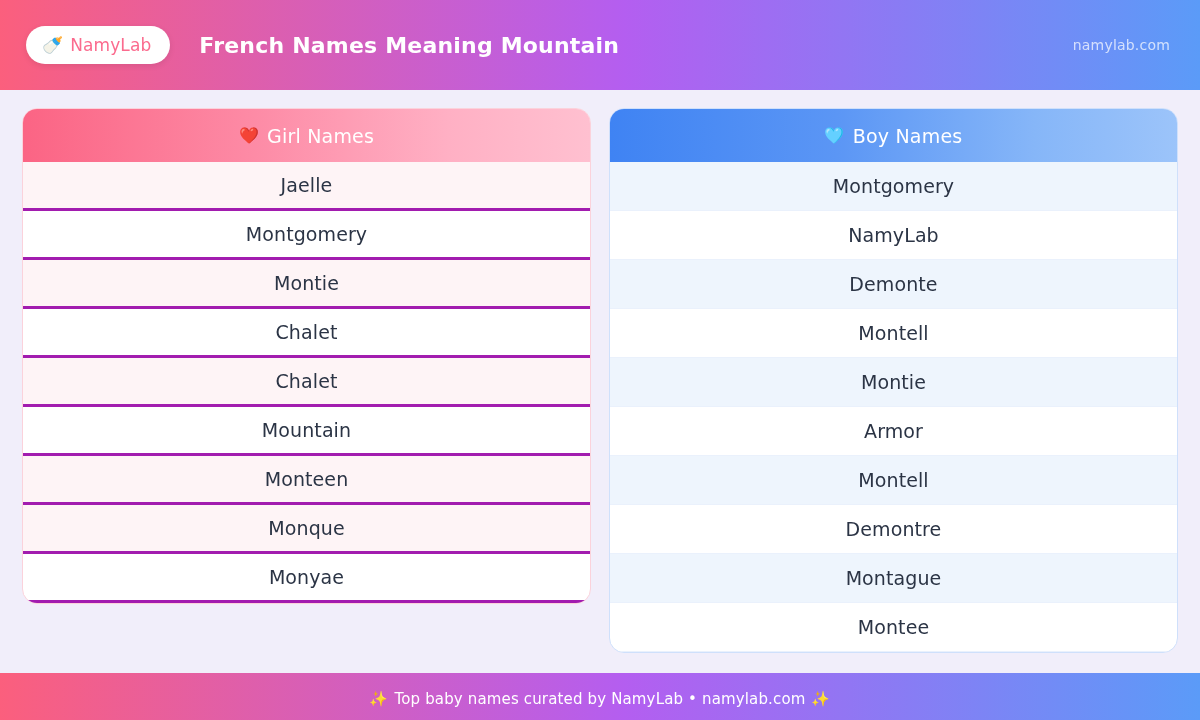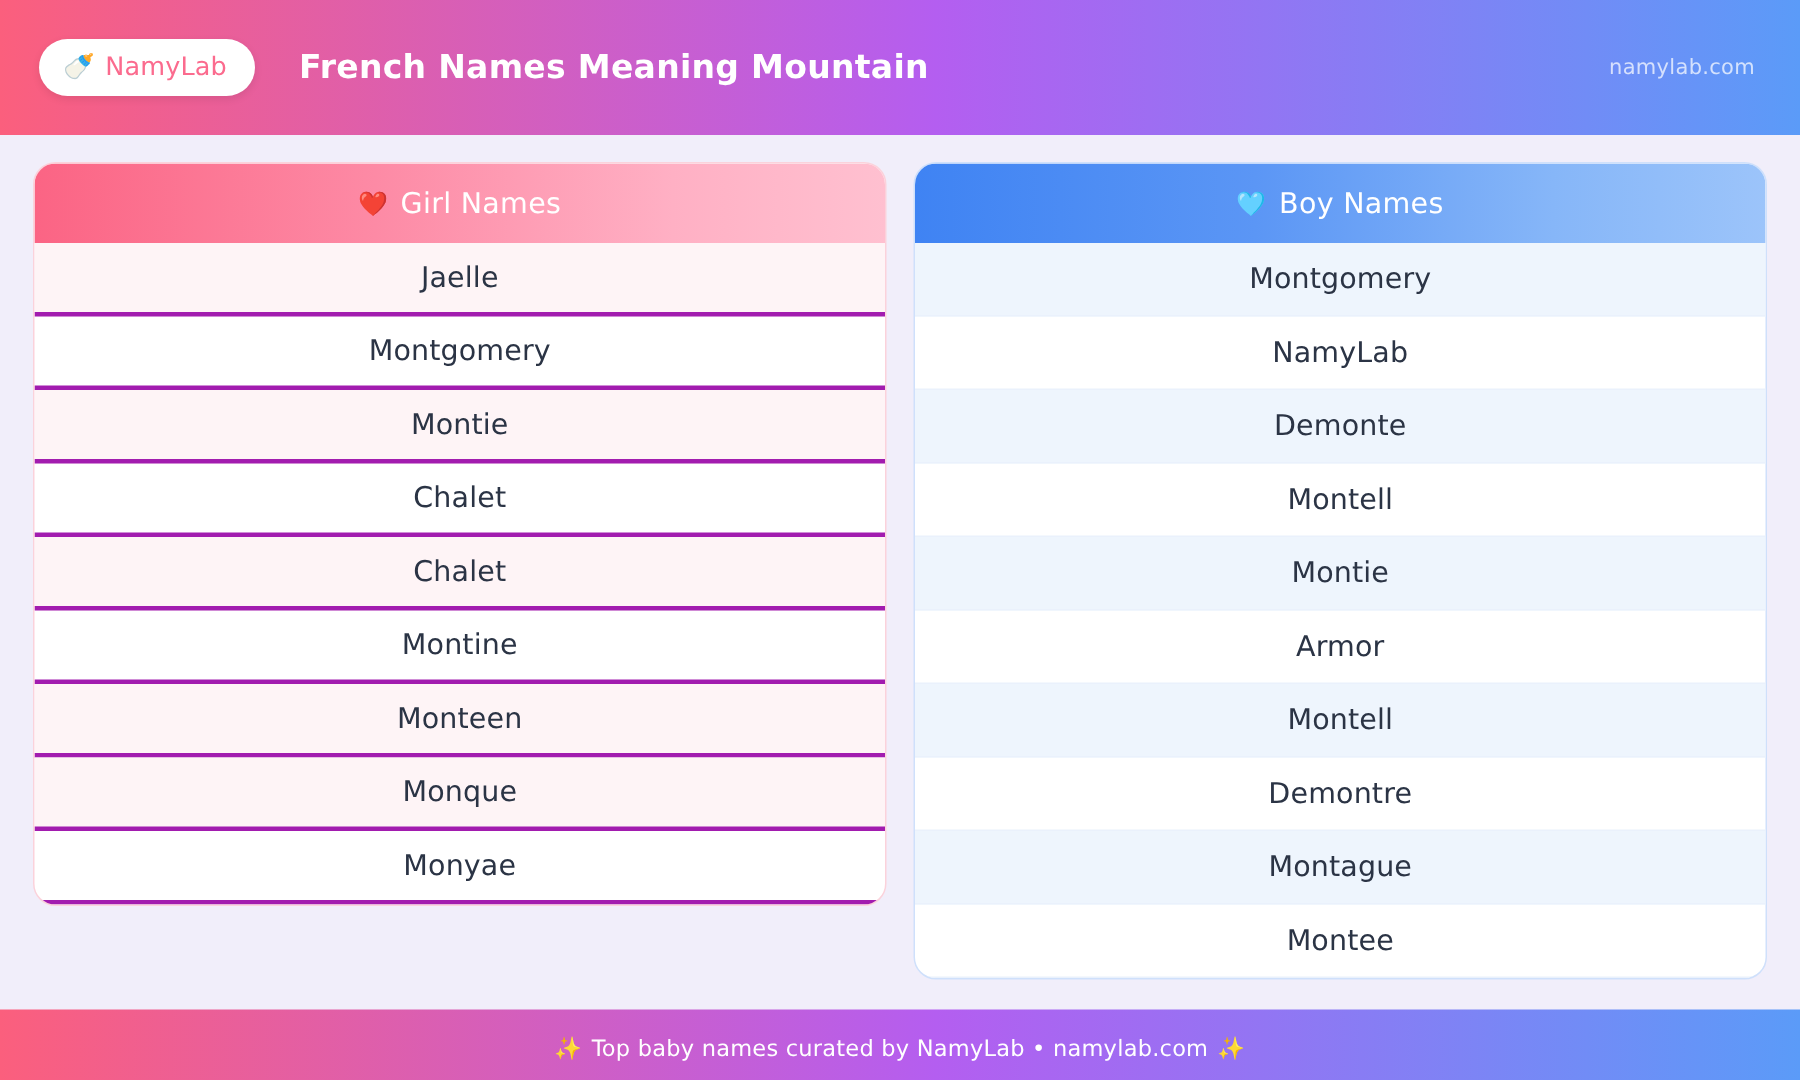--- a/index.html
+++ b/index.html
@@ -94,21 +94,21 @@
       <div class="card-head">
         <span class="head-emoji">❤️</span>
         <span>Girl Names</span>
       </div>
       <div class="rows">
         <div class="row alt">Jaelle</div>
         <div class="row">Montgomery</div>
         <div class="row alt">Montie</div>
         <div class="row">Chalet</div>
         <div class="row alt">Chalet</div>
-        <div class="row">Montine</div>
+        <div class="row">Mountain</div>
         <div class="row alt">Monteen</div>
         <div class="row alt">Monque</div>
         <div class="row">Monyae</div>
       </div>
     </div>
 
     <div class="card boy">
       <div class="card-head">
         <span class="head-emoji">🩵</span>
         <span>Boy Names</span>

